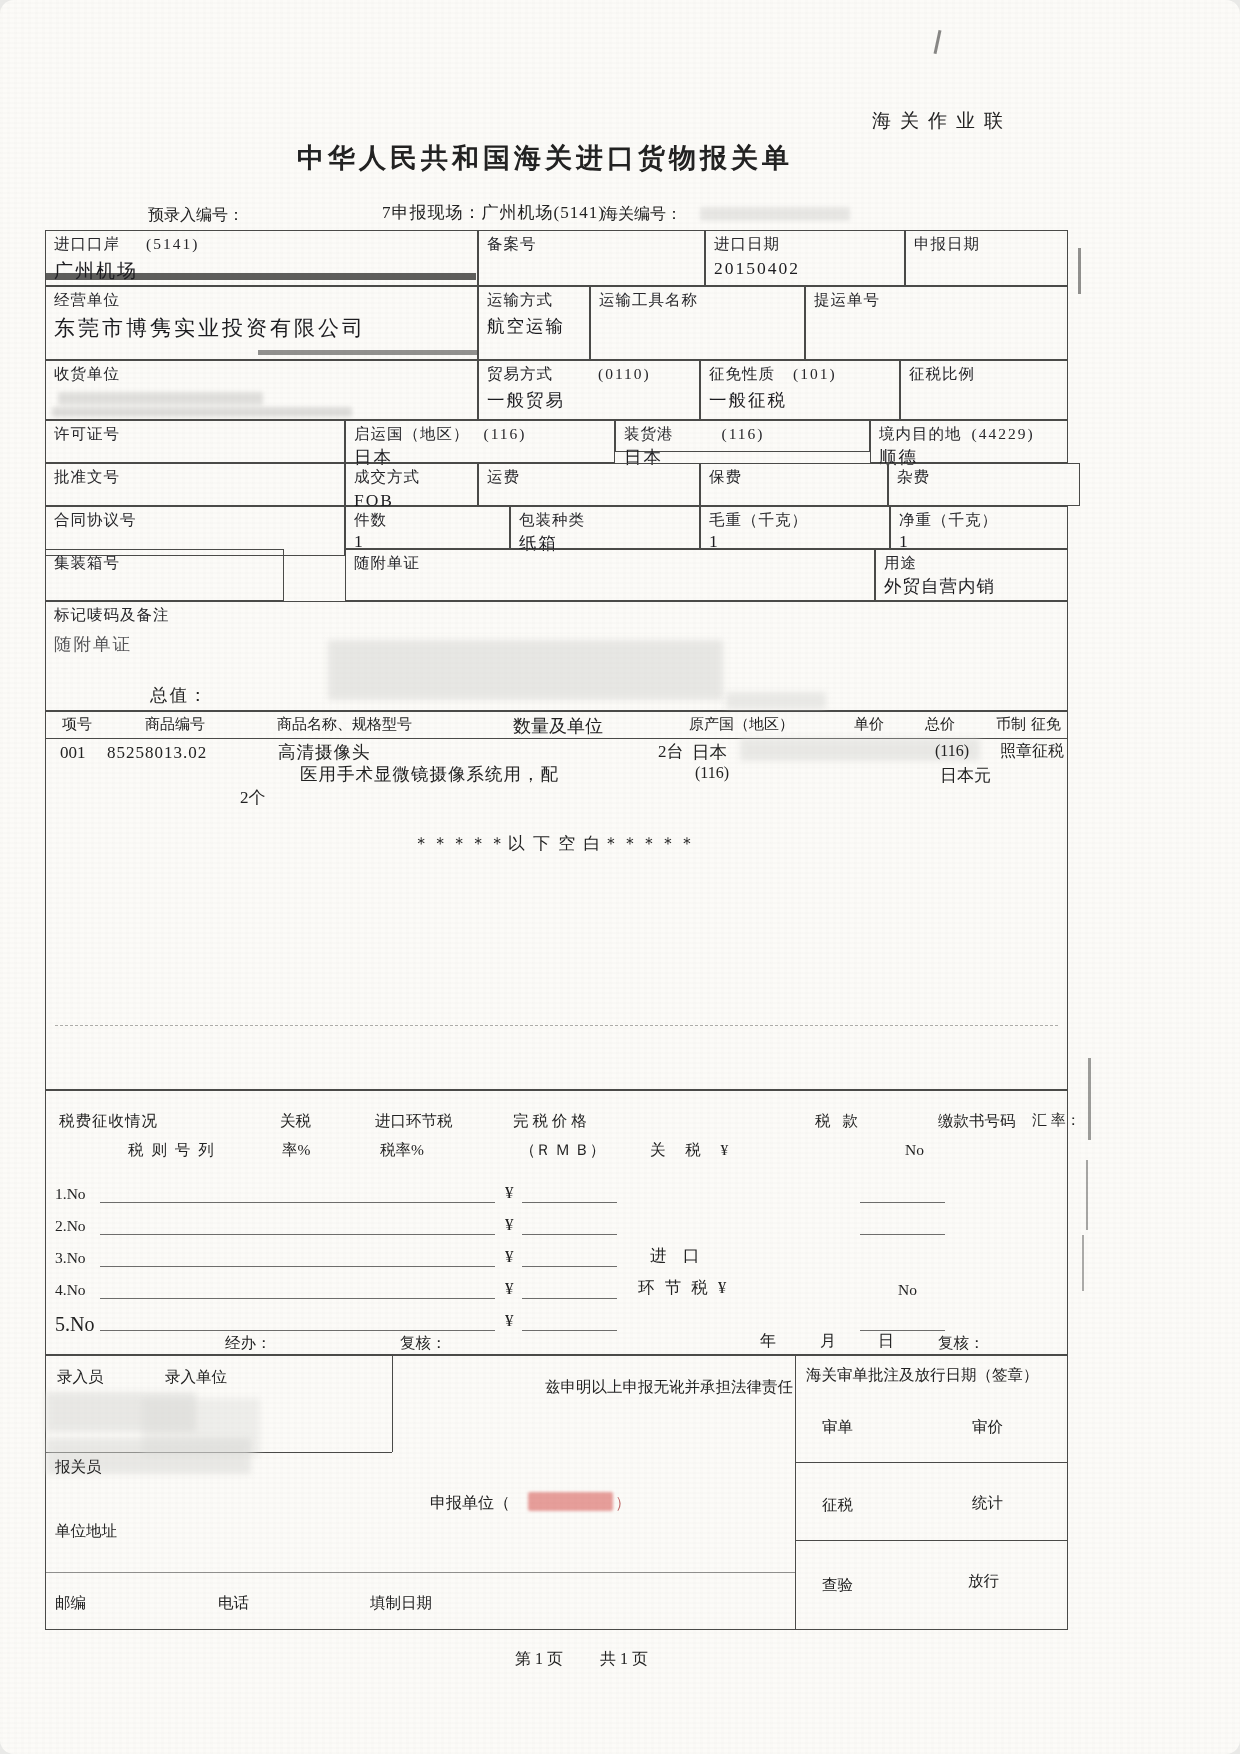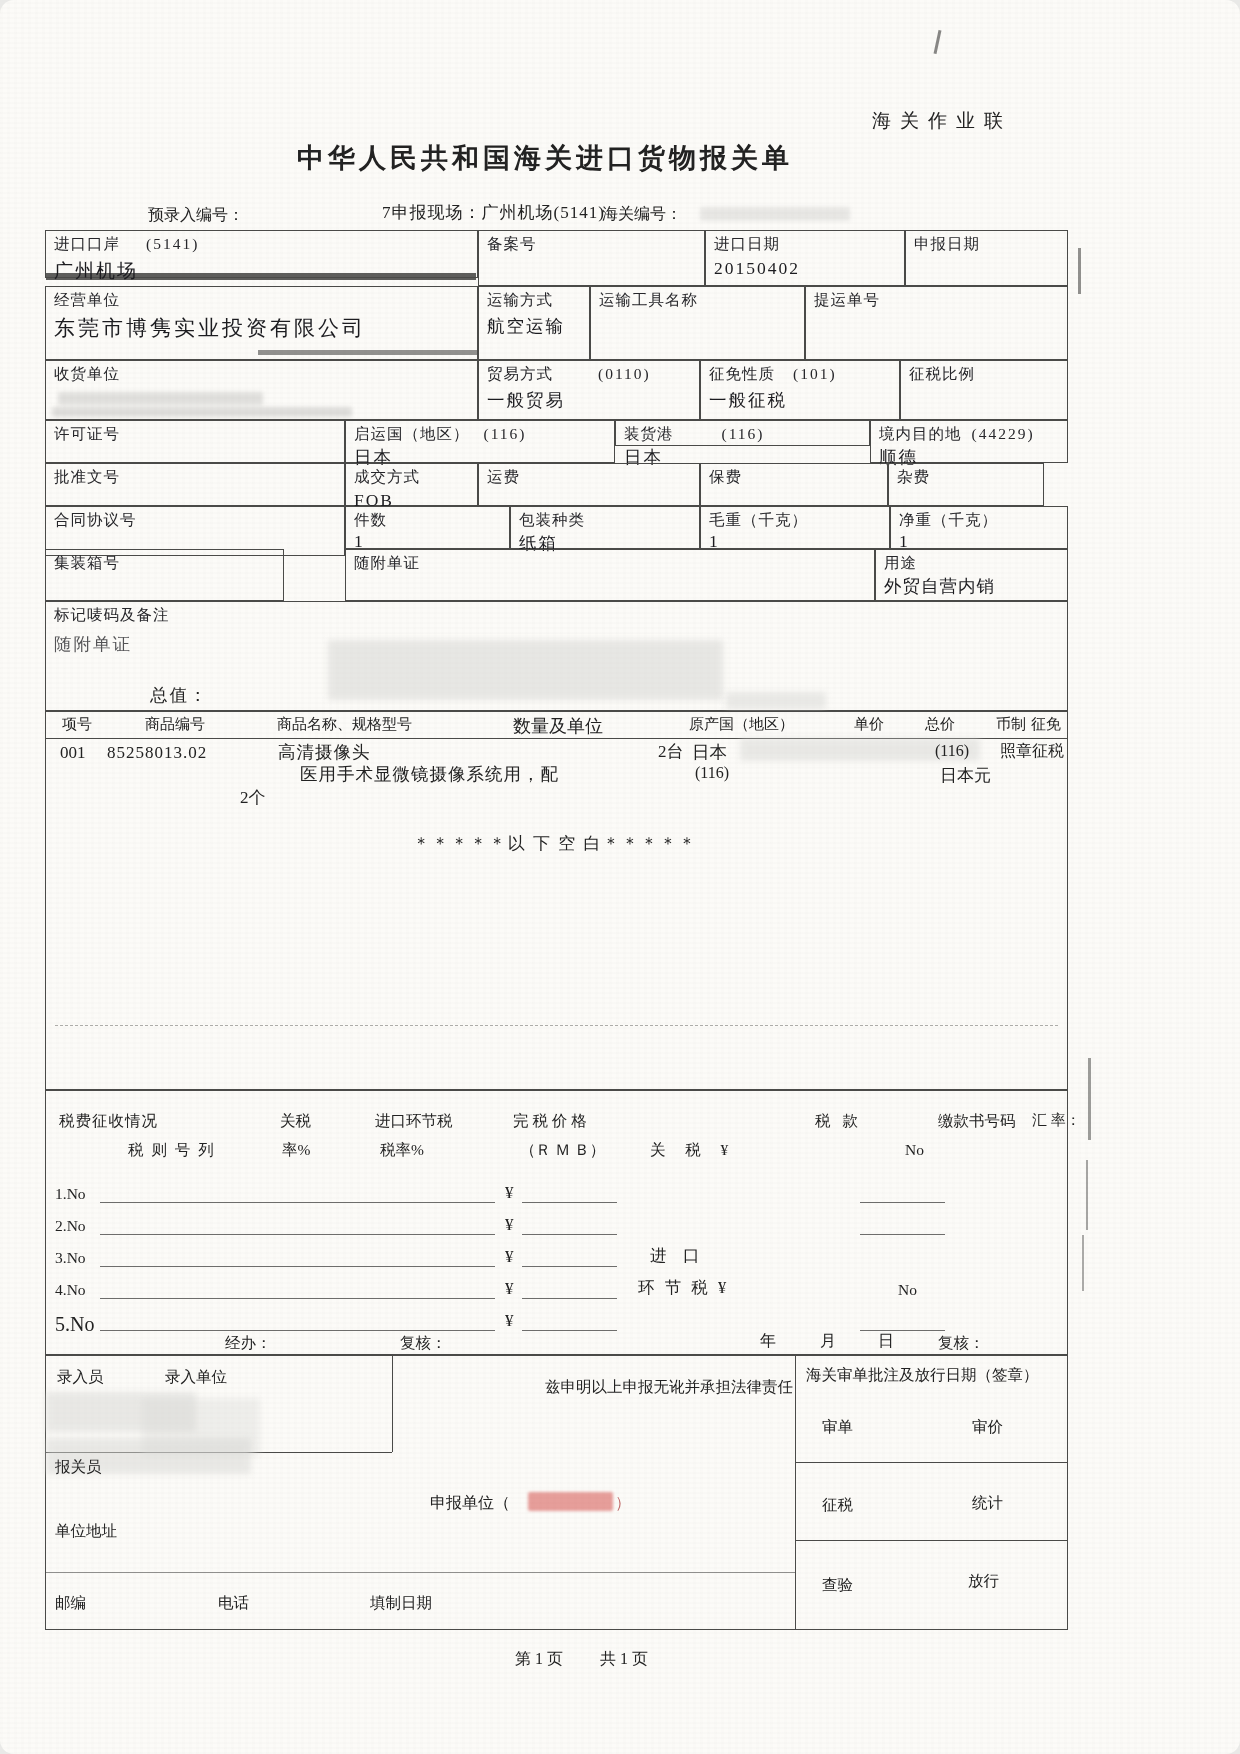--- a/index.html
+++ b/index.html
@@ -41,21 +41,21 @@
   <div class="artifact" style="left:258px;top:350px;width:220px;height:5px;opacity:.5;"></div>
 
   <div class="t" style="left:872px;top:110px;font-size:19px;letter-spacing:9px;">海关作业联</div>
   <div class="t title" style="left:220px;top:143px;width:650px;">中华人民共和国海关进口货物报关单</div>
 
   <div class="t" style="left:148px;top:206px;font-size:16px;">预录入编号：</div>
   <div class="t" style="left:382px;top:203px;font-size:17px;letter-spacing:1px;">7申报现场：广州机场(5141)</div>
   <div class="t" style="left:602px;top:205px;font-size:16px;">海关编号：</div>
   <div class="smudge" style="left:700px;top:207px;width:150px;height:14px;opacity:.2;"></div>
 
-  <div class="cell" style="left:45px;top:230px;width:433px;height:48px;">
+  <div class="cell" style="left:45px;top:230px;width:433px;height:56px;">
     <span class="lb">进口口岸</span><span class="lb code">(5141)</span>
     <div class="v" style="font-size:19px;">广州机场</div>
   </div>
   <div class="cell" style="left:478px;top:230px;width:227px;height:56px;">
     <span class="lb">备案号</span>
   </div>
   <div class="cell" style="left:705px;top:230px;width:200px;height:56px;">
     <span class="lb">进口日期</span>
     <div class="v">20150402</div>
   </div>
@@ -95,21 +95,21 @@
     <span class="lb">征税比例</span>
   </div>
 
   <div class="cell" style="left:45px;top:420px;width:300px;height:43px;">
     <span class="lb">许可证号</span>
   </div>
   <div class="cell" style="left:345px;top:420px;width:270px;height:43px;">
     <span class="lb">启运国（地区）</span><span class="lb code" style="margin-left:14px;">(116)</span>
     <div class="v" style="margin-top:0;">日本</div>
   </div>
-  <div class="cell" style="left:615px;top:420px;width:255px;height:26px;">
+  <div class="cell" style="left:615px;top:420px;width:255px;height:32px;">
     <span class="lb">装货港</span><span class="lb code" style="margin-left:48px;">(116)</span>
     <div class="v" style="margin-top:0;">日本</div>
   </div>
   <div class="cell" style="left:870px;top:420px;width:198px;height:43px;">
     <span class="lb">境内目的地</span><span class="lb code" style="margin-left:10px;">(44229)</span>
     <div class="v" style="margin-top:0;">顺德</div>
   </div>
 
   <div class="cell" style="left:45px;top:463px;width:300px;height:43px;">
     <span class="lb">批准文号</span>
@@ -117,21 +117,21 @@
   <div class="cell" style="left:345px;top:463px;width:133px;height:43px;">
     <span class="lb">成交方式</span>
     <div class="v" style="margin-top:2px;">FOB</div>
   </div>
   <div class="cell" style="left:478px;top:463px;width:222px;height:43px;">
     <span class="lb">运费</span>
   </div>
   <div class="cell" style="left:700px;top:463px;width:188px;height:43px;">
     <span class="lb">保费</span>
   </div>
-  <div class="cell" style="left:888px;top:463px;width:156px;height:43px;">
+  <div class="cell" style="left:888px;top:463px;width:192px;height:43px;">
     <span class="lb">杂费</span>
   </div>
 
   <div class="cell" style="left:45px;top:506px;width:300px;height:50px;">
     <span class="lb">合同协议号</span>
   </div>
   <div class="cell" style="left:345px;top:506px;width:165px;height:43px;">
     <span class="lb">件数</span>
     <div class="v" style="margin-top:0;">1</div>
   </div>

